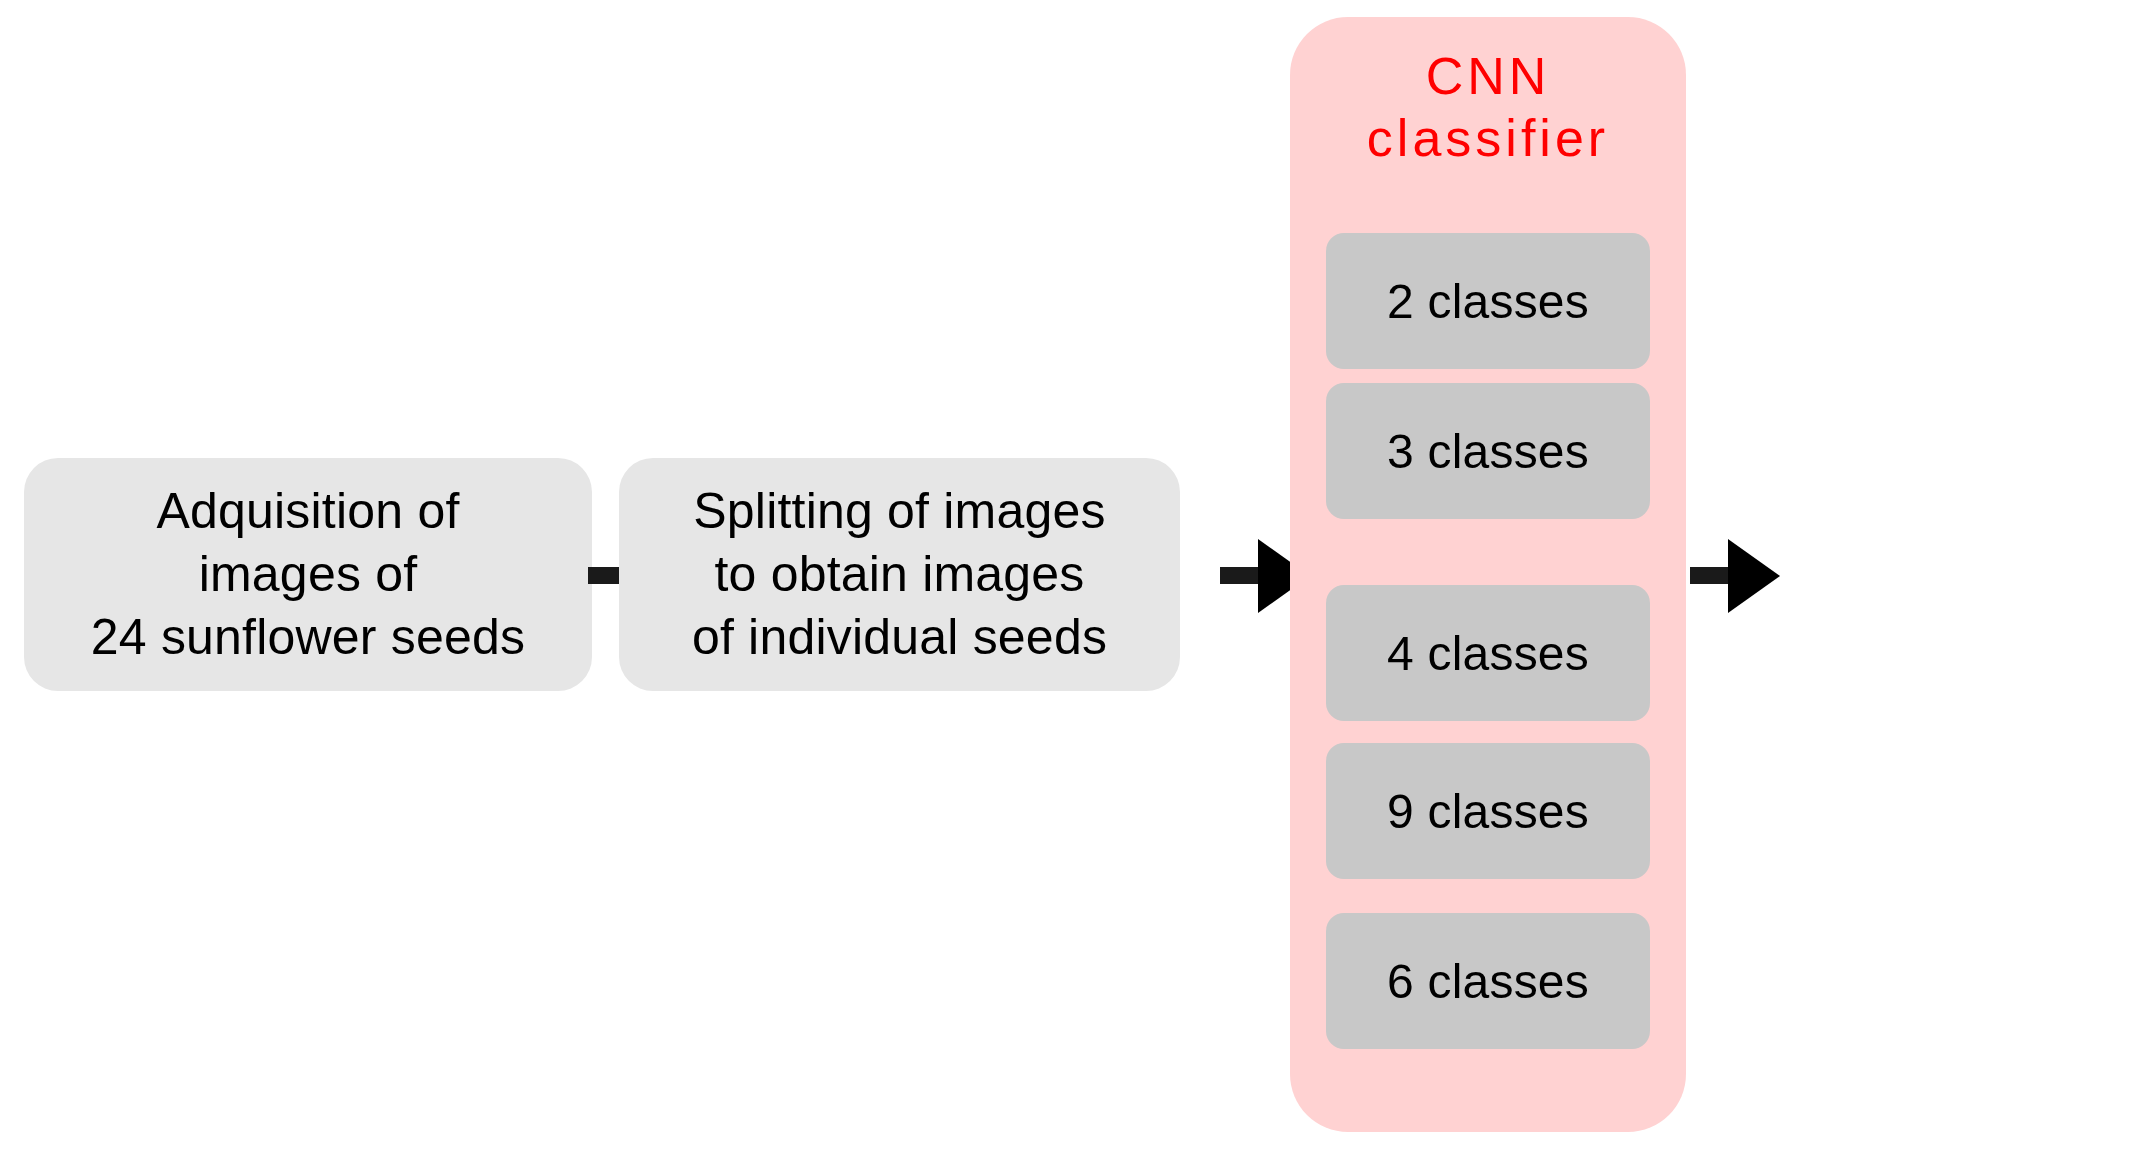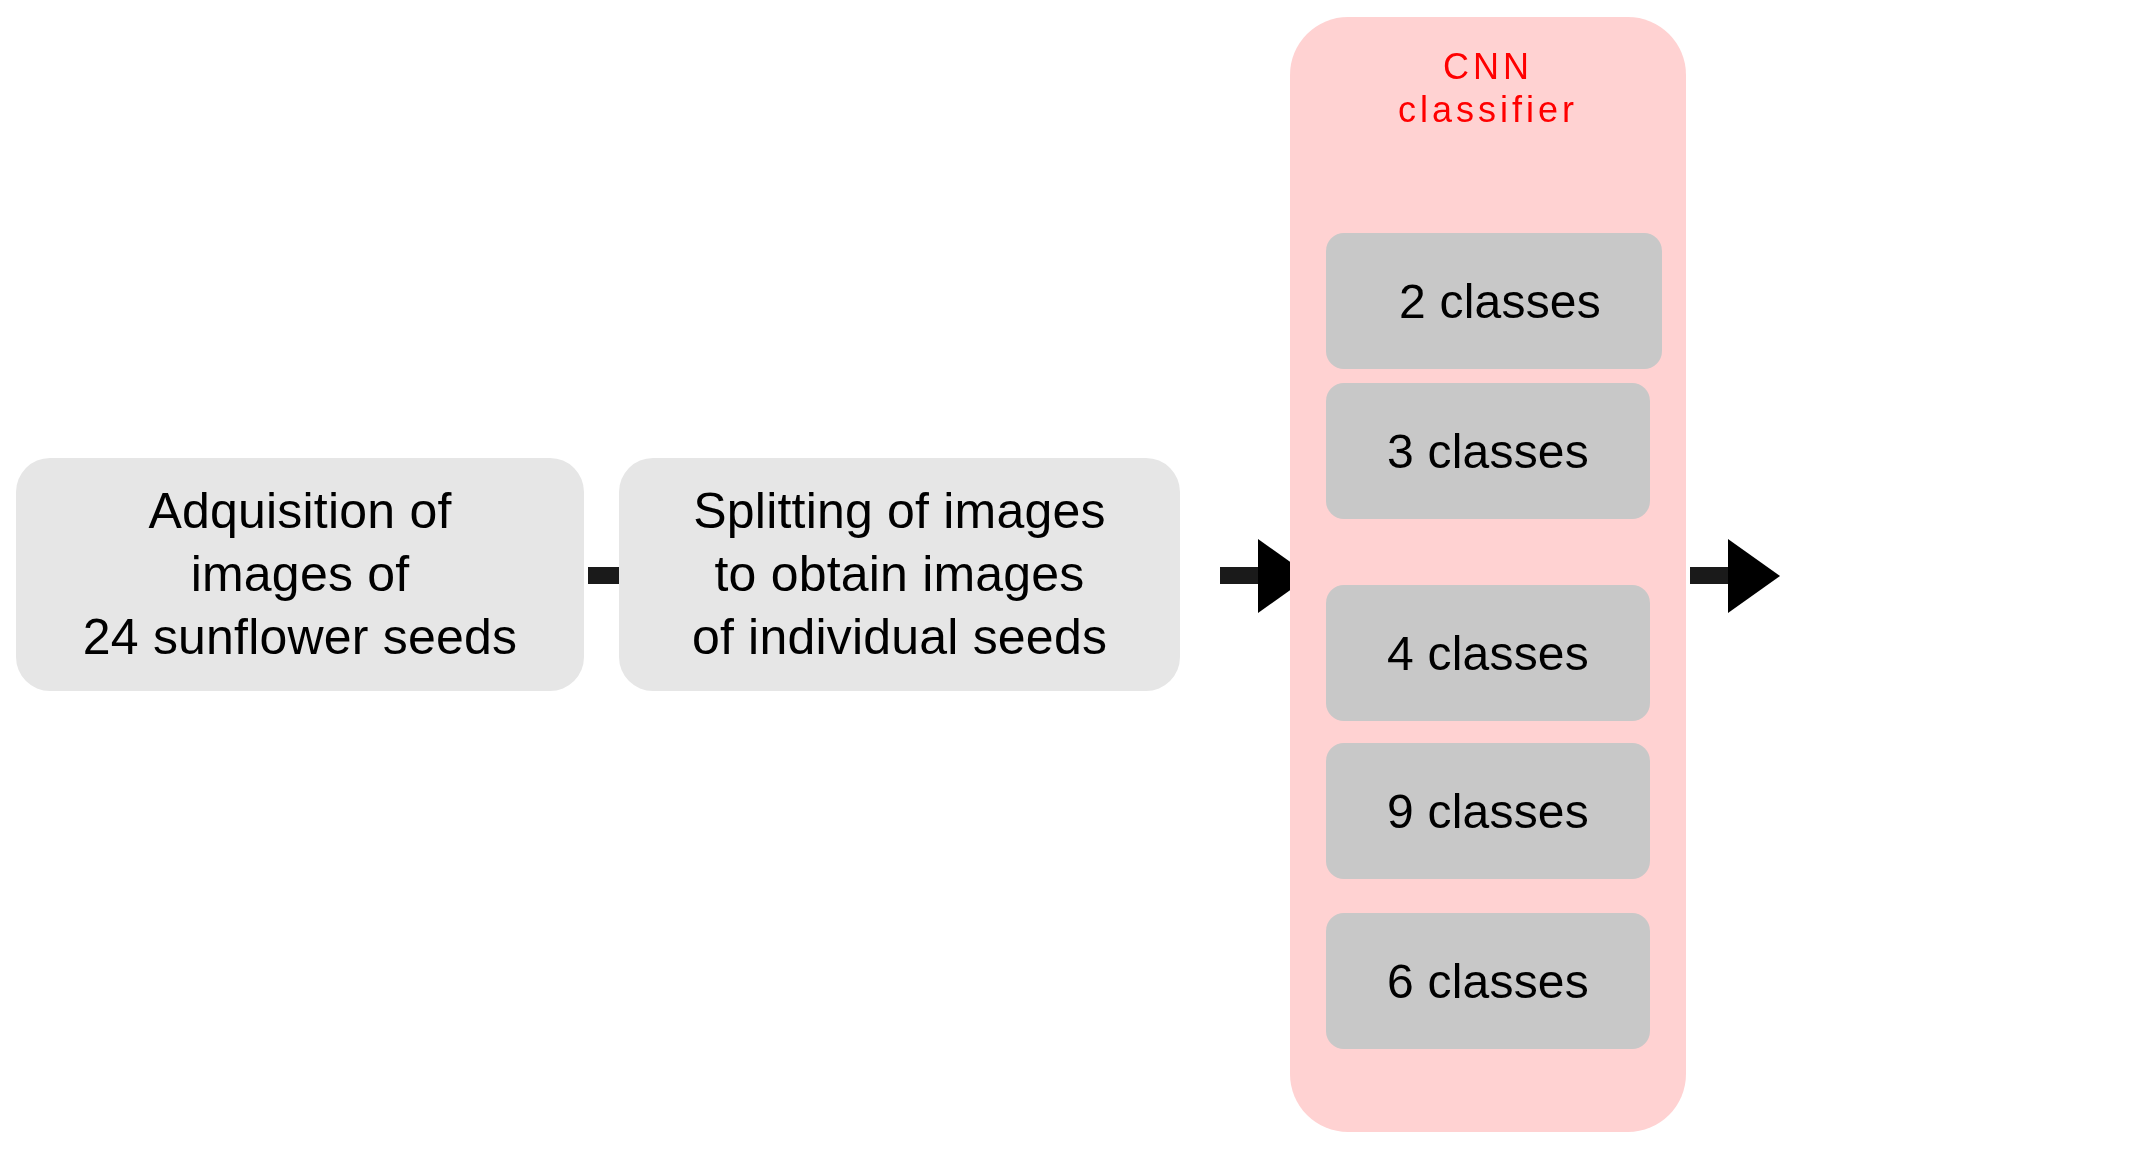--- a/index.html
+++ b/index.html
@@ -30,21 +30,21 @@
     color: #000000;
     font-size: 50px;
     line-height: 1.26;
     letter-spacing: 0.2px;
     white-space: pre-line;
     box-sizing: border-box;
     padding: 0 10px;
   }
 
   #box-acquisition {
-    left: 16px;
+    left: 24px;
     top: 458px;
     width: 568px;
     height: 233px;
   }
   #box-splitting {
     left: 619px;
     top: 458px;
     width: 561px;
     height: 233px;
   }
@@ -66,41 +66,41 @@
     border-radius: 58px;
     box-sizing: border-box;
   }
   #cnn-title {
     position: absolute;
     left: 0;
     top: 28px;
     width: 100%;
     text-align: center;
     color: #ff0000;
-    font-size: 36px;
+    font-size: 52px;
     line-height: 1.2;
     letter-spacing: 4px;
     white-space: pre-line;
   }
 
   .class-box {
     position: absolute;
     left: 36px;
     width: 324px;
     height: 136px;
     background: #c8c8c8;
     border-radius: 18px;
     display: flex;
     align-items: center;
     justify-content: center;
     color: #000000;
     font-size: 48px;
     letter-spacing: 0.2px;
   }
-  .class-box.i0 { top: 216px; padding-left: 12px; }
+  .class-box.i0 { top: 216px; }
   .class-box.i1 { top: 366px; }
   .class-box.i2 { top: 556px; margin-top: 12px; }
   .class-box.i3 { top: 726px; }
   .class-box.i4 { top: 896px; }
 
   
   .arrow {
     position: absolute;
     height: 80px;
     width: 92px;

